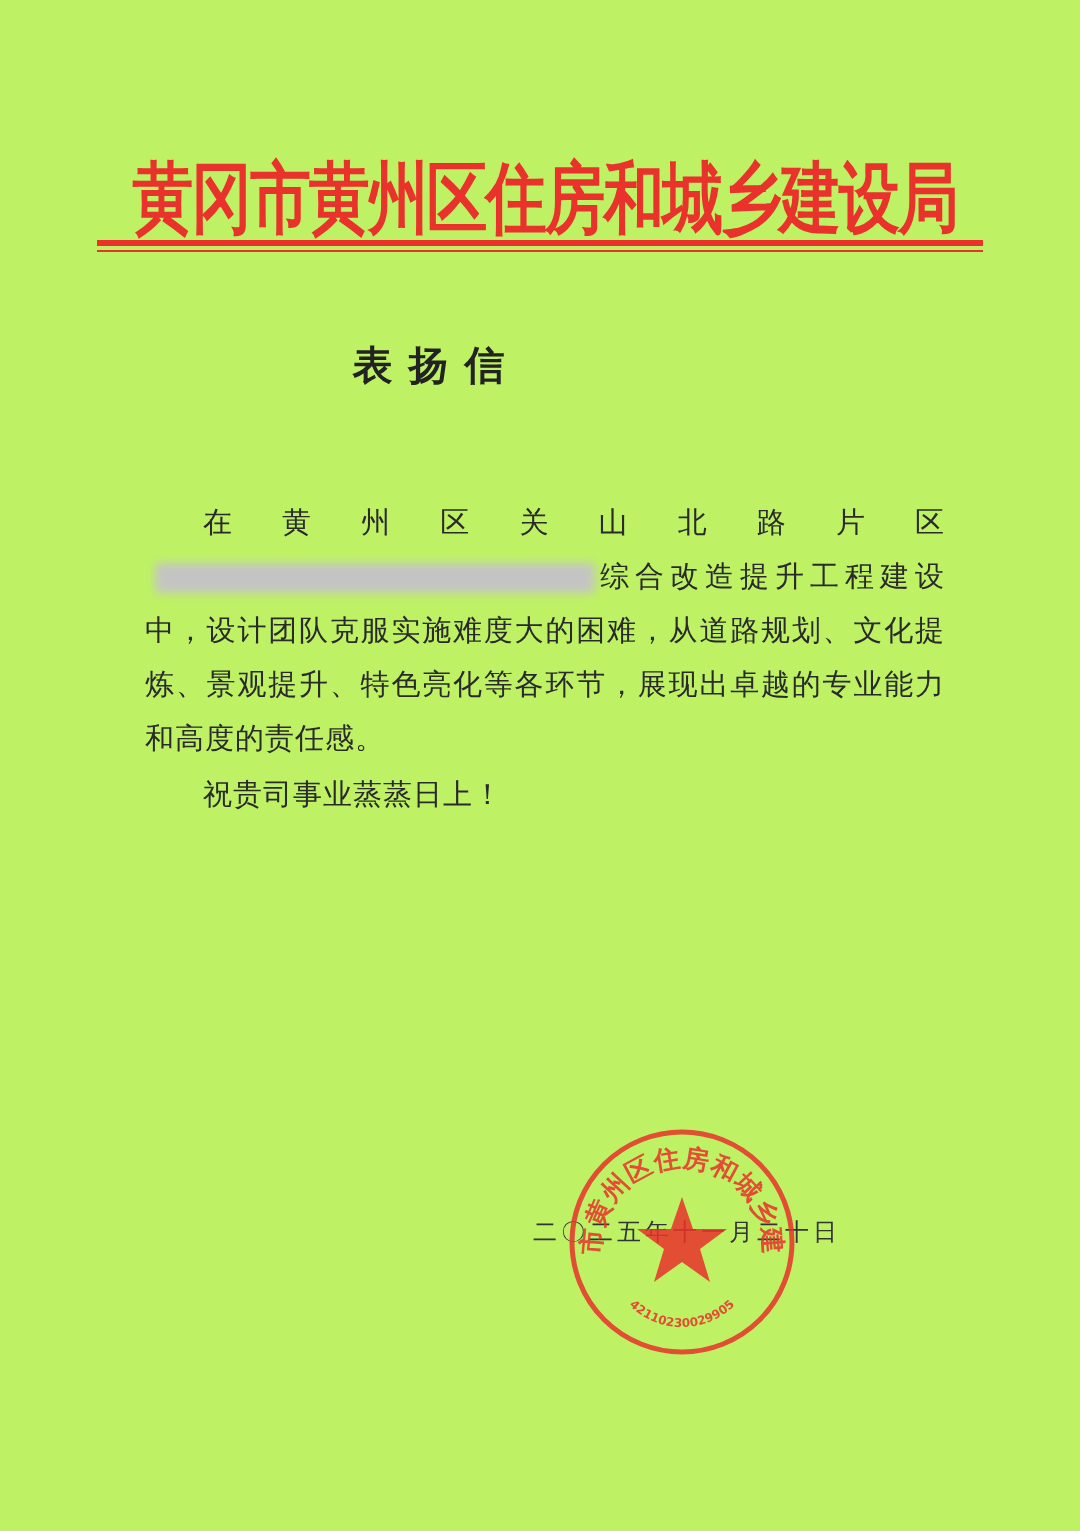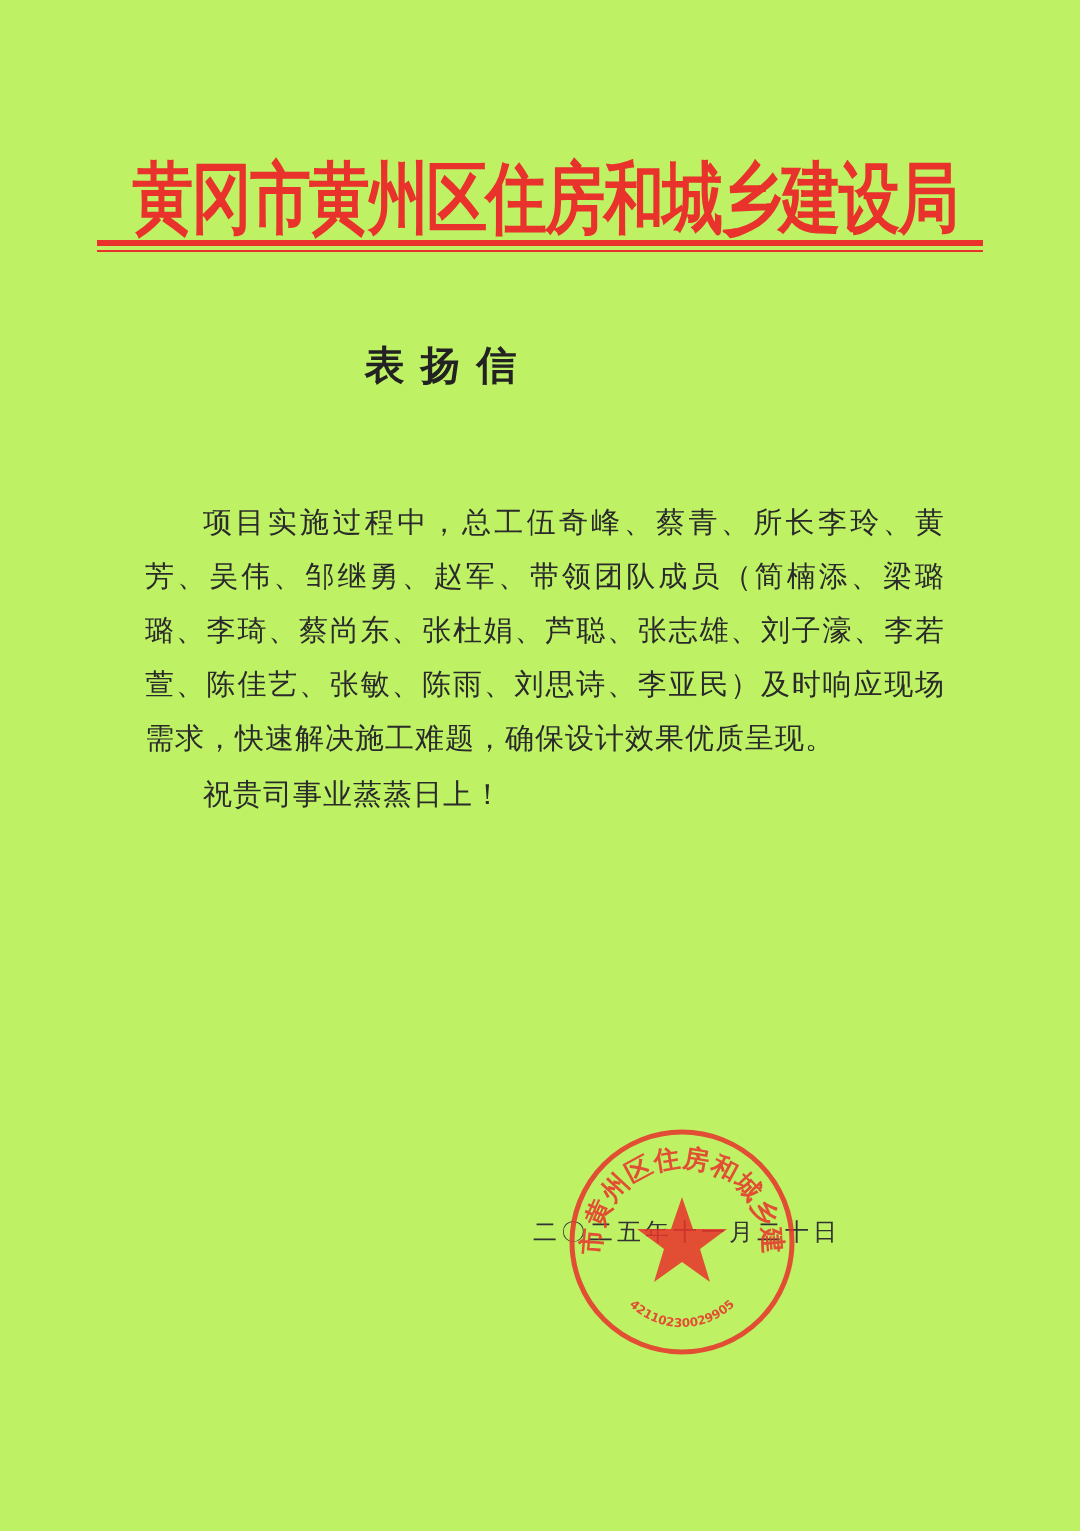--- a/index.html
+++ b/index.html
@@ -25,21 +25,20 @@
     transform-origin: center top;
     white-space: nowrap;
   }
   .rule-thick { position: absolute; left: 97px; top: 240px; width: 886px; height: 6px; background: #e8322b; }
   .rule-thin  { position: absolute; left: 97px; top: 250px; width: 886px; height: 2px; background: #e8322b; }
   .doc-title {
     position: absolute; left: 0; width: 873px; top: 338px;
     text-align: center;
     font-size: 40px; font-weight: bold; letter-spacing: 16px;
     color: #222;
-    padding-left: 12px;
   }
   .salutation {
     position: absolute; left: 145px; top: 448px;
     font-size: 24px; font-weight: bold; letter-spacing: 3px;
     color: #222;
   }
   .blur {
     display: inline-block; vertical-align: middle;
     background: #b8b8b8; filter: blur(5px); border-radius: 4px;
   }
@@ -69,21 +68,21 @@
 <div class="page">
 
   <div class="letterhead">黄冈市黄州区住房和城乡建设局</div>
   <div class="rule-thick"></div>
   <div class="rule-thin"></div>
 
   <div class="doc-title">表扬信</div>
 
 
   <div class="body-text">
-    <p>项目实施过程中，总工伍奇峰、蔡青、所长李玲、黄芳、吴伟、邹继勇、赵军、带领团队成员（简楠添、梁璐璐、李琦、蔡尚东、张杜娟、芦聪、张志雄、刘子濠、李若萱、陈佳艺、张敏、陈雨、刘思诗、李亚民）及时响应现场需求，快速解决施工难题，确保设计效果优质呈现。</p>
+    <p><span>在黄州区关山北路片区</span><span class="blur blur-project"></span><span>综合改造提升工程建设中，设计团队克服实施难度大的困难，从道路规划、文化提炼、景观提升、特色亮化等各环节，展现出卓越的专业能力和高度的责任感。</span></p>
     <p>祝贵司事业蒸蒸日上！</p>
   </div>
 
   <div class="date">二〇二五年十一月二十日</div>
 
   <div class="seal">
     <svg width="230" height="230" viewBox="0 0 230 230">
       <defs>
         <path id="sealArc" d="M 35 140 A 82 82 0 1 1 195 140"></path>
         <path id="sealCodeArc" d="M 55 170 A 75 75 0 0 0 175 170"></path>

